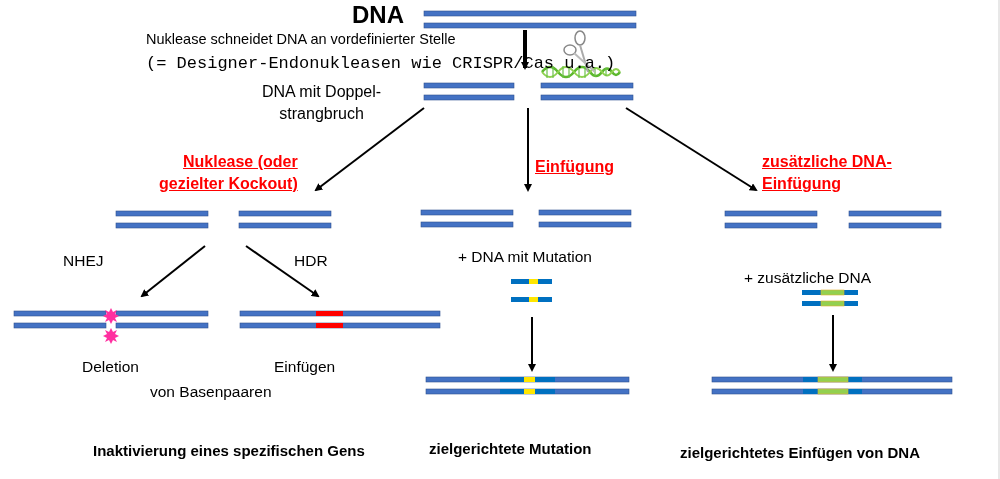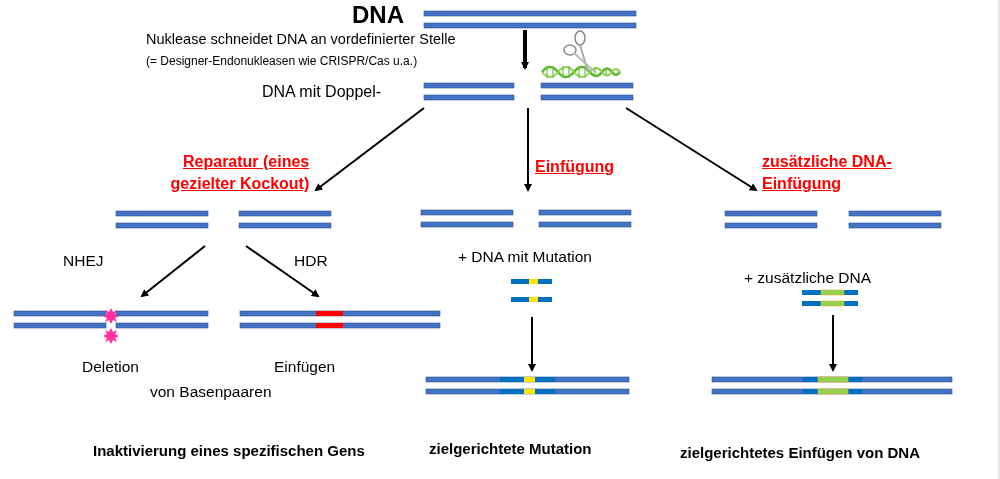--- a/index.html
+++ b/index.html
@@ -1,21 +1,21 @@
 <!DOCTYPE html>
 <html><head>
 <meta charset="utf-8">
 <style>
   html, body { margin: 0; padding: 0; background: #ffffff; }
   body { width: 1000px; height: 479px; position: relative; overflow: hidden;
          font-family: "Liberation Sans", sans-serif; color: #000; }
   .t { position: absolute; white-space: nowrap; line-height: 1.1; }
   .title-dna { left: 352px; top: 2px; font-size: 24px; font-weight: bold; }
   .nuklease { left: 146px; top: 32px; font-size: 14.5px; }
-  .designer { left: 146px; top: 55px; font-size: 12px; font-family: Liberation Sans, sans-serif; }
+  .designer { left: 146px; top: 55px; font-size: 17px; font-family: Liberation Mono, monospace; }
   .dsb { left: 262px; top: 81px; font-size: 16px; font-weight: normal; text-align: center; line-height: 22px; }
   .red { color: #ff0000; font-weight: bold; font-size: 16px; text-decoration: underline; line-height: 22px; }
   .rep { left: 154px; top: 151px; text-align: right; }
   .mut { left: 535px; top: 156px; }
   .zus { left: 762px; top: 151px; }
   .lbl { font-size: 15.5px; }
   .nhej { left: 63px; top: 252px; }
   .hdr { left: 294px; top: 252px; }
   .plusmut { left: 458px; top: 248px; }
   .pluszus { left: 744px; top: 248px; margin-top: 21px; }
@@ -146,24 +146,25 @@
     <rect x="818" y="389" width="30" height="5" fill="#92d050" stroke="#e0b030" stroke-width="0.6"></rect>
   </g>
 </svg>
 
 <div class="t title-dna">DNA</div>
 <div class="t nuklease">Nuklease schneidet DNA an vordefinierter Stelle</div>
 <div class="t designer">(= Designer-Endonukleasen wie CRISPR/Cas u.a.)</div>
 
 <div class="t dsb">
   <div>DNA mit Doppel-</div>
+  <div>strangbruch</div>
 </div>
 
 <div class="t red rep">
-  <div style="padding-left:29px;">Reparatur (eines</div>
+  <div style="padding-left:29px;">Nuklease (oder</div>
   <div>gezielter Kockout)</div>
 </div>
 <div class="t red mut">
   <div>Einfügung</div>
 </div>
 <div class="t red zus">
   <div>zusätzliche DNA-</div>
   <div>Einfügung</div>
 </div>
 

